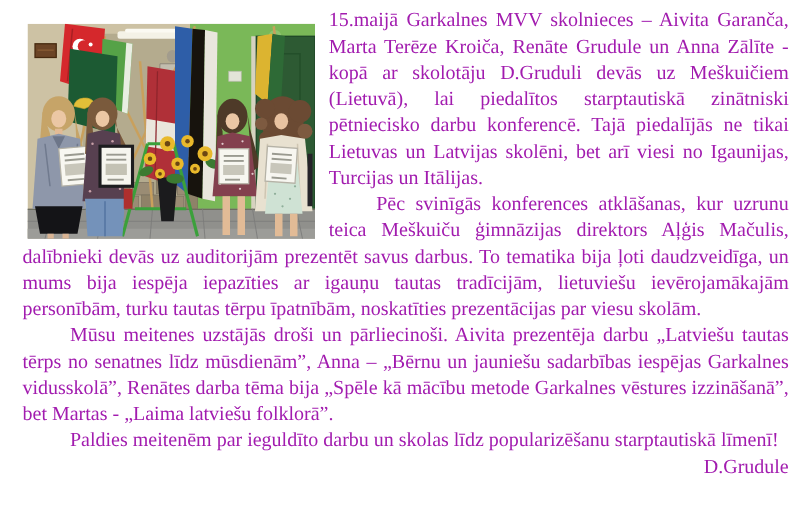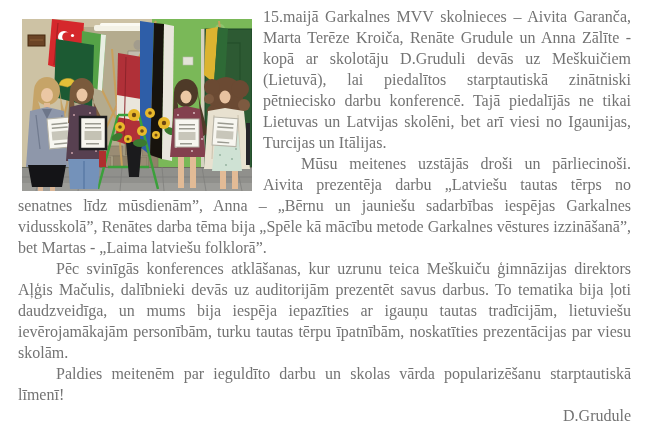--- a/index.html
+++ b/index.html
@@ -6,21 +6,21 @@
   html, body { margin: 0; padding: 0; background: #fff; }
   .page {
     position: relative;
     width: 648px;
     height: 422px;
     background: #ffffff;
     overflow: hidden;
     font-family: "Liberation Serif", "DejaVu Serif", serif;
     font-size: 16px;
     line-height: 21px;
-    color: #737373;
+    color: #a21caf;
   }
   .text-flow { padding: 6px 17px 0 18px; text-align: justify; }
   .photo {
     float: left;
     width: 230px;
     height: 172px;
     margin: 13px 11px 2px 4px;
   }
   .photo svg { display: block; width: 100%; height: 100%; }
   p { margin: 0; text-indent: 38px; hyphens: manual; }
@@ -259,18 +259,18 @@
             <rect x="5" y="24" width="12" height="1.5" fill="#9a9a90"></rect>
           </g>
           <rect x="198" y="152" width="6" height="18" fill="#e2bb96"></rect>
           <rect x="210" y="152" width="6" height="18" fill="#e2bb96"></rect>
           <rect x="224" y="104" width="4" height="42" fill="#26242a"></rect>
         </g>
       </svg>
     </div>
 
     <p class="first">15.maijā Garkalnes MVV skolnieces – Aivita Garanča, Marta Terēze Kroiča, Renāte Grudule un Anna Zālīte - kopā ar skolotāju D.Gruduli devās uz Meškuičiem (Lietuvā), lai piedalītos starptautiskā zinātniski pētniecisko darbu konferencē. Tajā piedalī­jās ne tikai Lietuvas un Latvijas skolēni, bet arī viesi no Igaunijas, Turcijas un Itālijas.</p>
+    <p>Pēc svinīgās konferences atklāšanas, kur uzrunu teica Meškuiču ģimnāzijas direktors Aļģis Mačulis, dalībnieki devās uz auditorijām prezentēt savus darbus. To tematika bija ļoti daudzveidīga, un mums bija iespēja iepazīties ar igauņu tautas tradīcijām, lietuviešu ievērojamākajām personībām, turku tautas tērpu īpatnībām, noskatīties prezentācijas par viesu skolām.</p>
     <p>Mūsu meitenes uzstājās droši un pārliecinoši. Aivita prezentēja darbu „Latviešu tautas tērps no senatnes līdz mūsdienām”, Anna – „Bērnu un jauniešu sadarbības iespējas Garkalnes vidusskolā”, Renātes darba tēma bija „Spēle kā mācību metode Garkalnes vēstures izzināšanā”, bet Martas - „Laima latviešu folklorā”.</p>
-    <p>Pēc svinīgās konferences atklāšanas, kur uzrunu teica Meškuiču ģimnāzijas direktors Aļģis Mačulis, dalībnieki devās uz auditorijām prezentēt savus darbus. To tematika bija ļoti daudzveidīga, un mums bija iespēja iepazīties ar igauņu tautas tradīcijām, lietuviešu ievērojamākajām personībām, turku tautas tērpu īpatnībām, noskatīties prezentācijas par viesu skolām.</p>
-    <p>Paldies meitenēm par ieguldīto darbu un skolas vārda popularizēšanu starptautiskā līmenī!</p>
+    <p>Paldies meitenēm par ieguldīto darbu un skolas līdz popularizēšanu starptautiskā līmenī!</p>
     <p class="signature">D.Grudule</p>
   </div>
 </div>
 
 </body></html>

